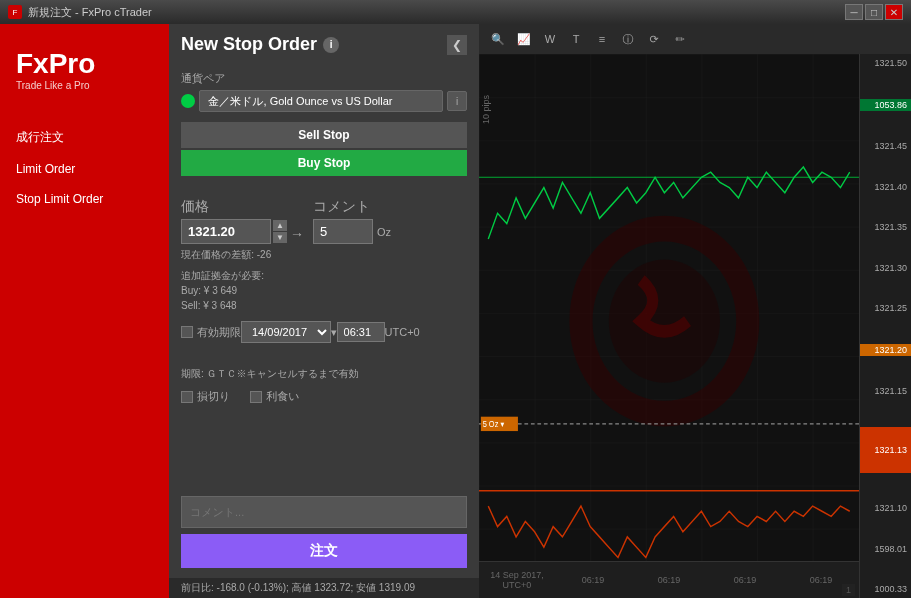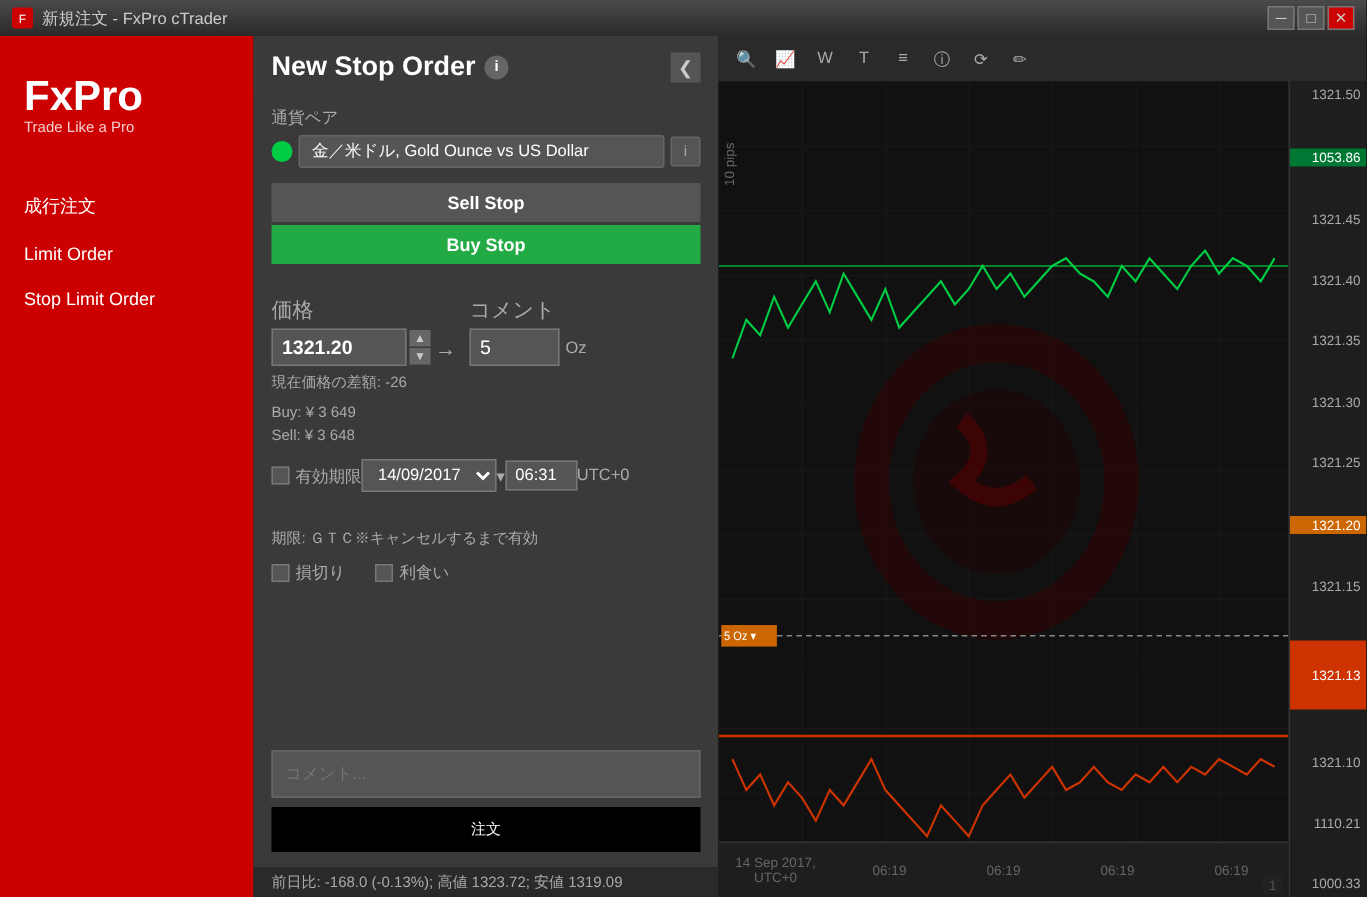--- a/index.html
+++ b/index.html
@@ -116,22 +116,22 @@
 
     
     .sl-tp-row { display: flex; gap: 20px; margin-bottom: 10px; }
     .comment-input {
       width: 100%; background: #555; border: 1px solid #666; color: #888;
       padding: 6px 8px; font-size: 11px; height: 32px;
     }
 
     
     .submit-btn {
-      width: 100%; padding: 8px; background: #000000; color: white; border: none;
-      cursor: pointer; font-size: 10px; font-weight: normal; margin-bottom: 4px;
+      width: 100%; padding: 8px; background: #8b5cf6; color: white; border: none;
+      cursor: pointer; font-size: 14px; font-weight: bold; margin-bottom: 4px;
     }
 
     
     .footer-bar {
       background: #2a2a2a; padding: 3px 12px; color: #aaa; font-size: 10px;
     }
 
     
     .chart-area {
       flex: 1; background: #1a1a1a; position: relative; overflow: hidden;
@@ -249,20 +249,21 @@
             <select class="qty-select">
               <option>5</option>
             </select>
             <span class="qty-unit">Oz</span>
           </div>
         </div>
       </div>
       <div class="price-diff">現在価格の差額: -26</div>
 
       <div class="margin-info">
+        <div>追加証拠金が必要:</div>
         <div>Buy: ¥ 3 649</div>
         <div>Sell: ¥ 3 648</div>
       </div>
 
       <div class="expiry-row">
         <div class="checkbox-wrap">
           <div class="checkbox"></div>
           <span class="checkbox-label">有効期限</span>
         </div>
         <select class="date-select">
@@ -359,21 +360,21 @@
       <div class="price-label current" style="background:#007733;">1053.86</div>
       <div class="price-label">1321.45</div>
       <div class="price-label">1321.40</div>
       <div class="price-label">1321.35</div>
       <div class="price-label">1321.30</div>
       <div class="price-label">1321.25</div>
       <div class="price-label order">1321.20</div>
       <div class="price-label">1321.15</div>
       <div class="price-label red-price">1321.13</div>
       <div class="price-label">1321.10</div>
-      <div class="price-label">1110.21</div>
+      <div class="price-label">1598.01</div>
       <div class="price-label">1000.33</div>
     </div>
 
     <div class="time-axis">
       <span class="time-label">14 Sep 2017, UTC+0</span>
       <span class="time-label">06:19</span>
       <span class="time-label">06:19</span>
       <span class="time-label">06:19</span>
       <span class="time-label">06:19</span>
     </div>

